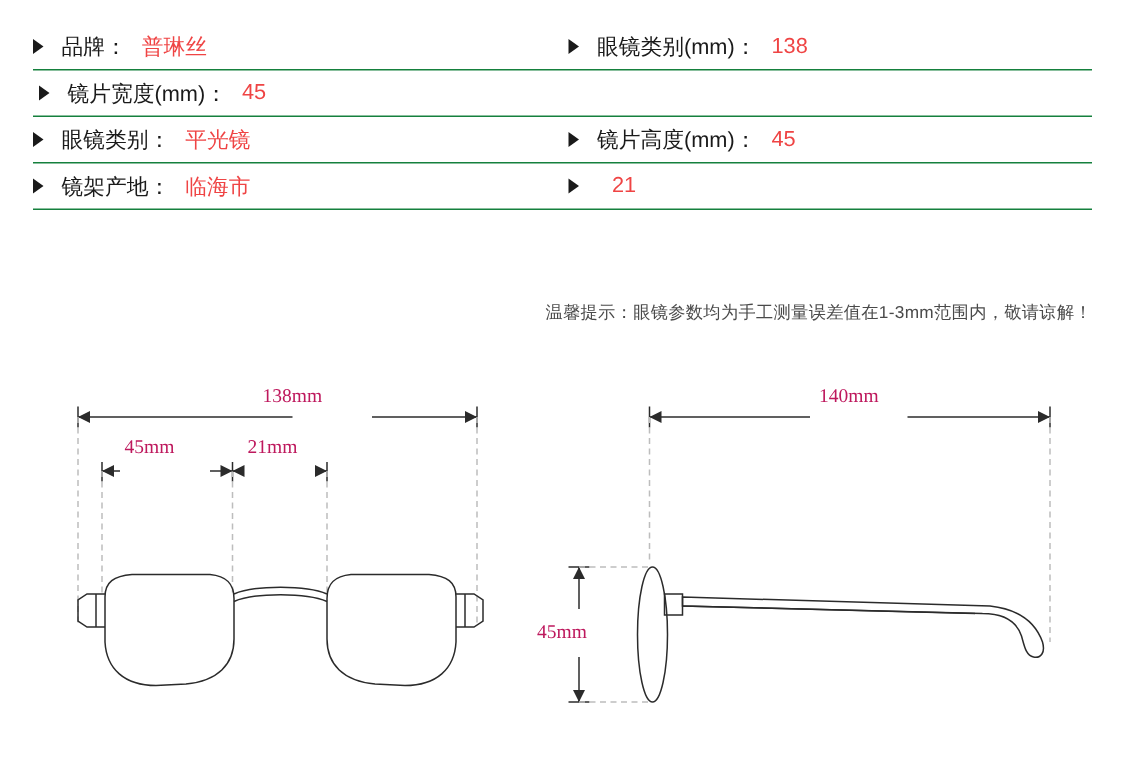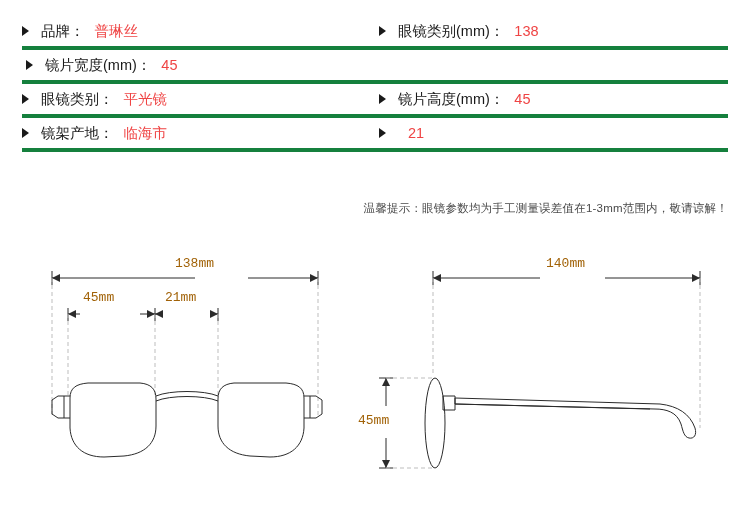--- a/index.html
+++ b/index.html
@@ -18,21 +18,21 @@
 
   
   .spec-table {
     position: absolute;
     left: 22px;
     top: 16px;
     width: 706px;
   }
   .spec-row {
     display: flex;
-    border-bottom: 4px solid #15803d;
+    border-bottom: 1px solid #15803d;
     height: 30px;
     align-items: center;
   }
   .spec-cell {
     display: flex;
     align-items: center;
     width: 50%;
     box-sizing: border-box;
     height: 30px;
   }
@@ -74,22 +74,22 @@
   .diagram {
     position: absolute;
     left: 0;
     top: 238px;
     width: 750px;
     height: 284px;
   }
   .dim-label {
     position: absolute;
     font-size: 13px;
-    color: #a16207;
-    font-family: Liberation Mono, monospace;
+    color: #be185d;
+    font-family: Liberation Serif, serif;
     white-space: nowrap;
   }
   svg { display: block; }
 </style>
 </head>
 <body>
 
 <div class="spec-table">
 
   <div class="spec-row">

